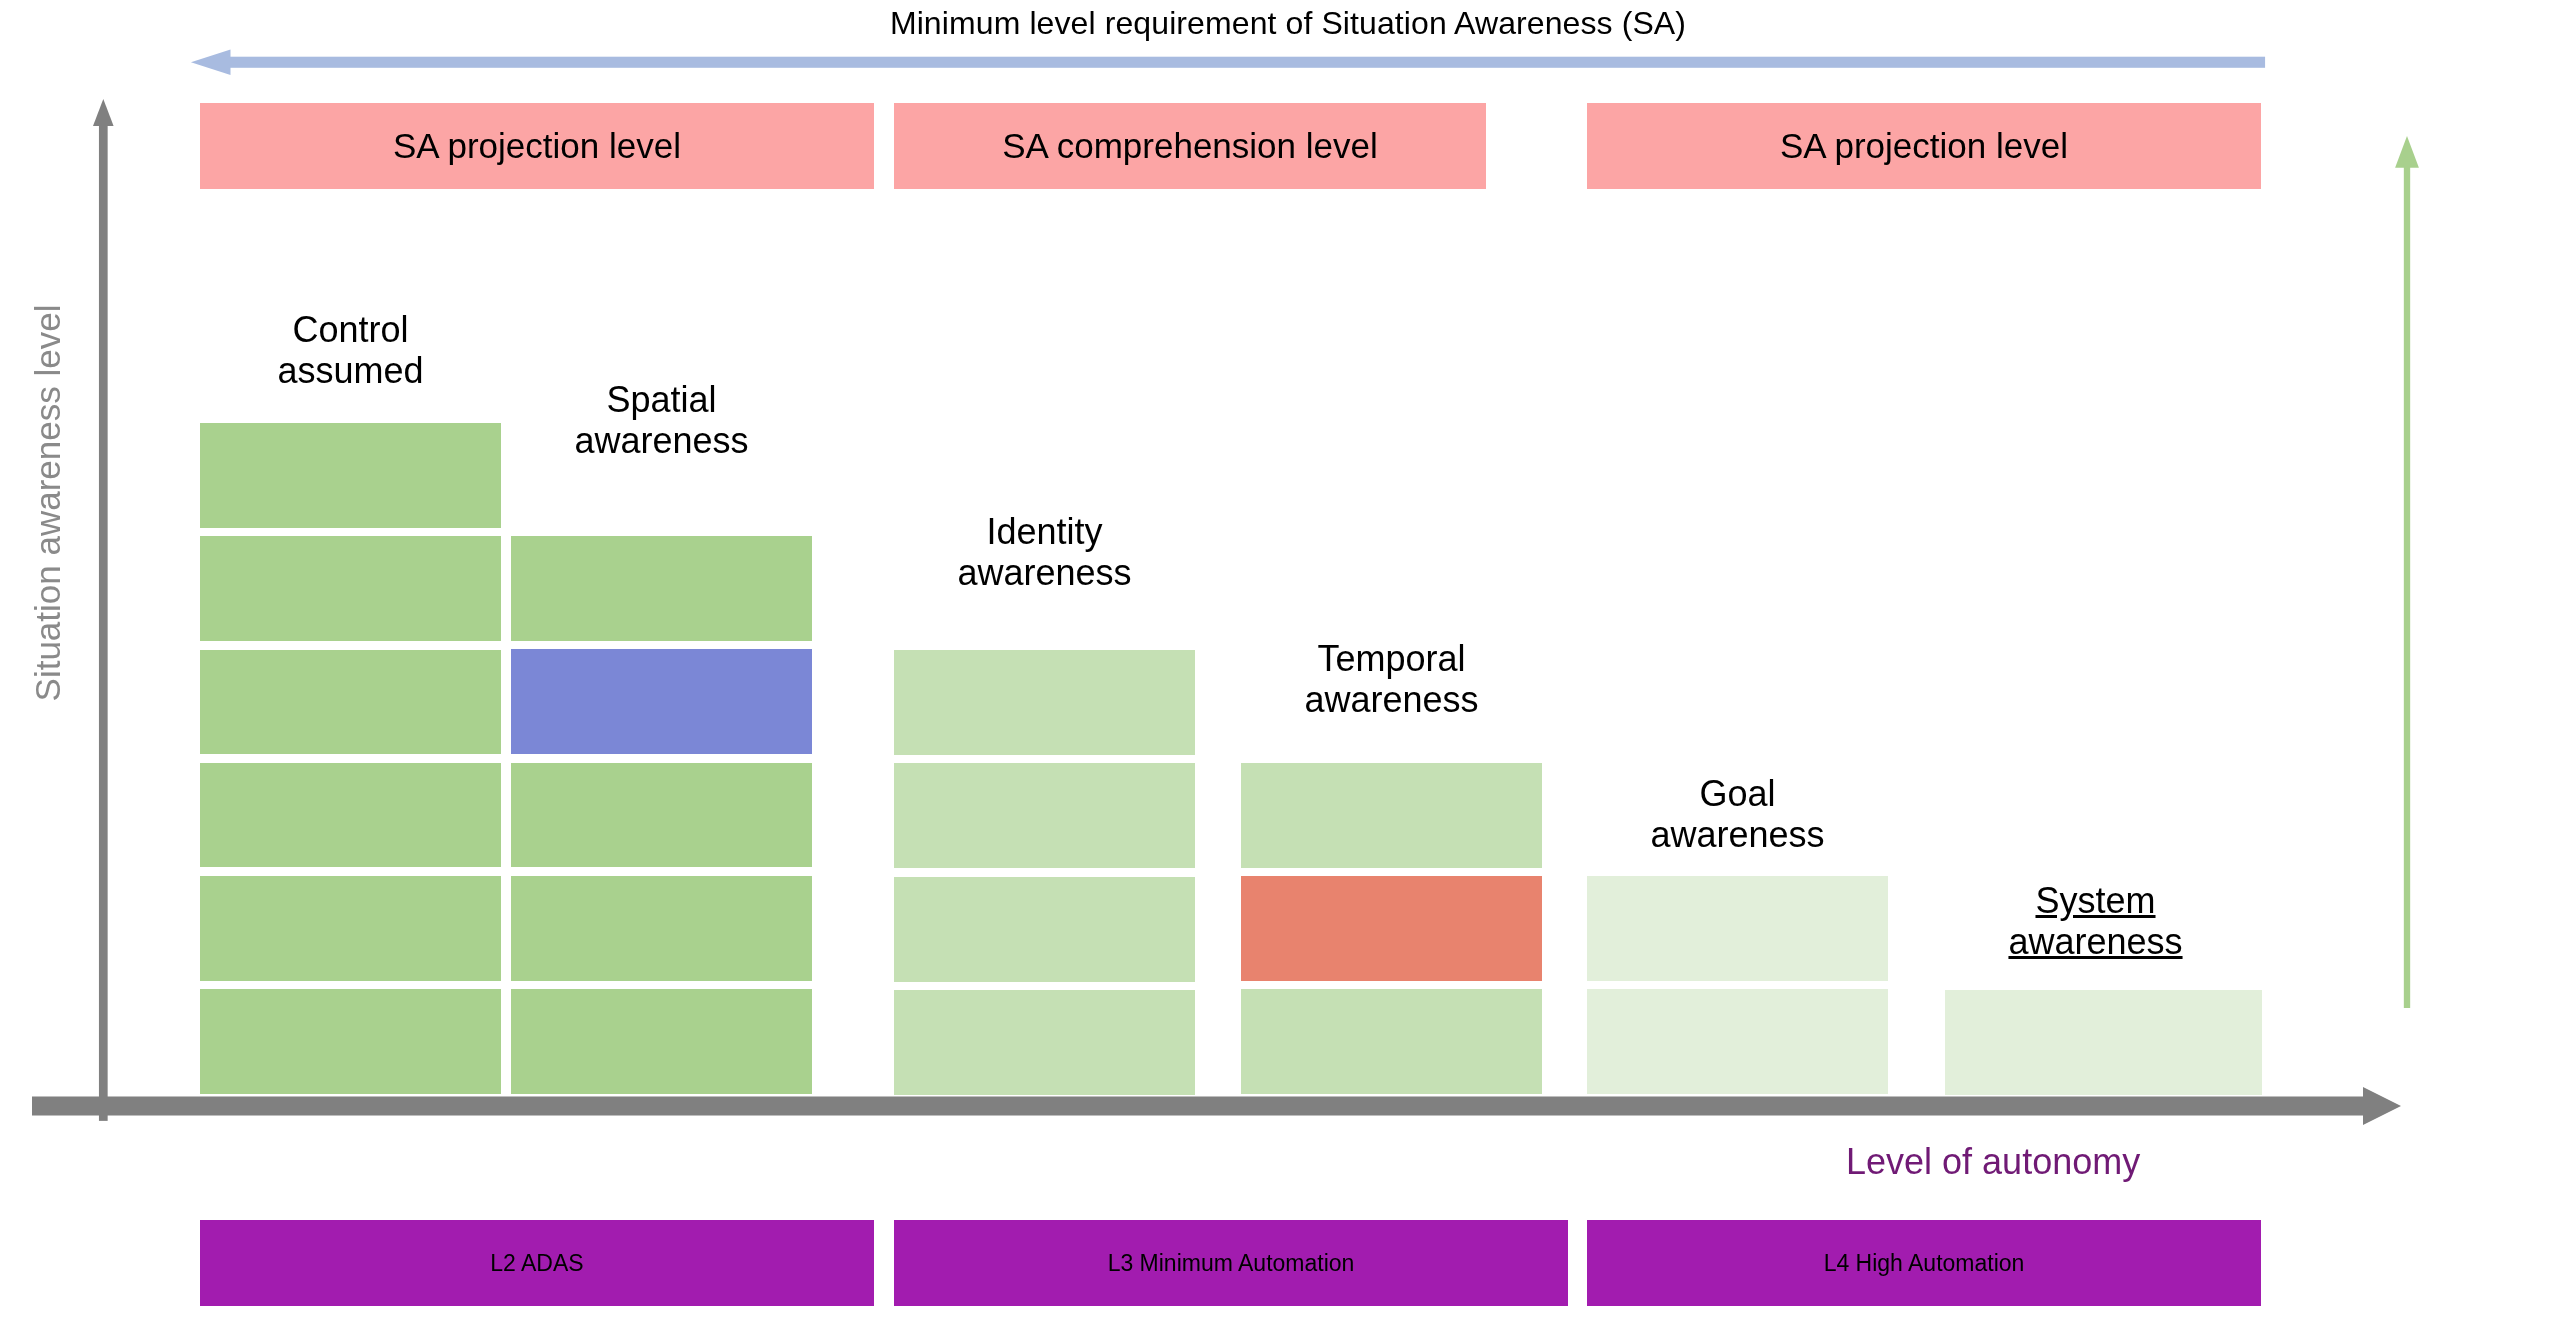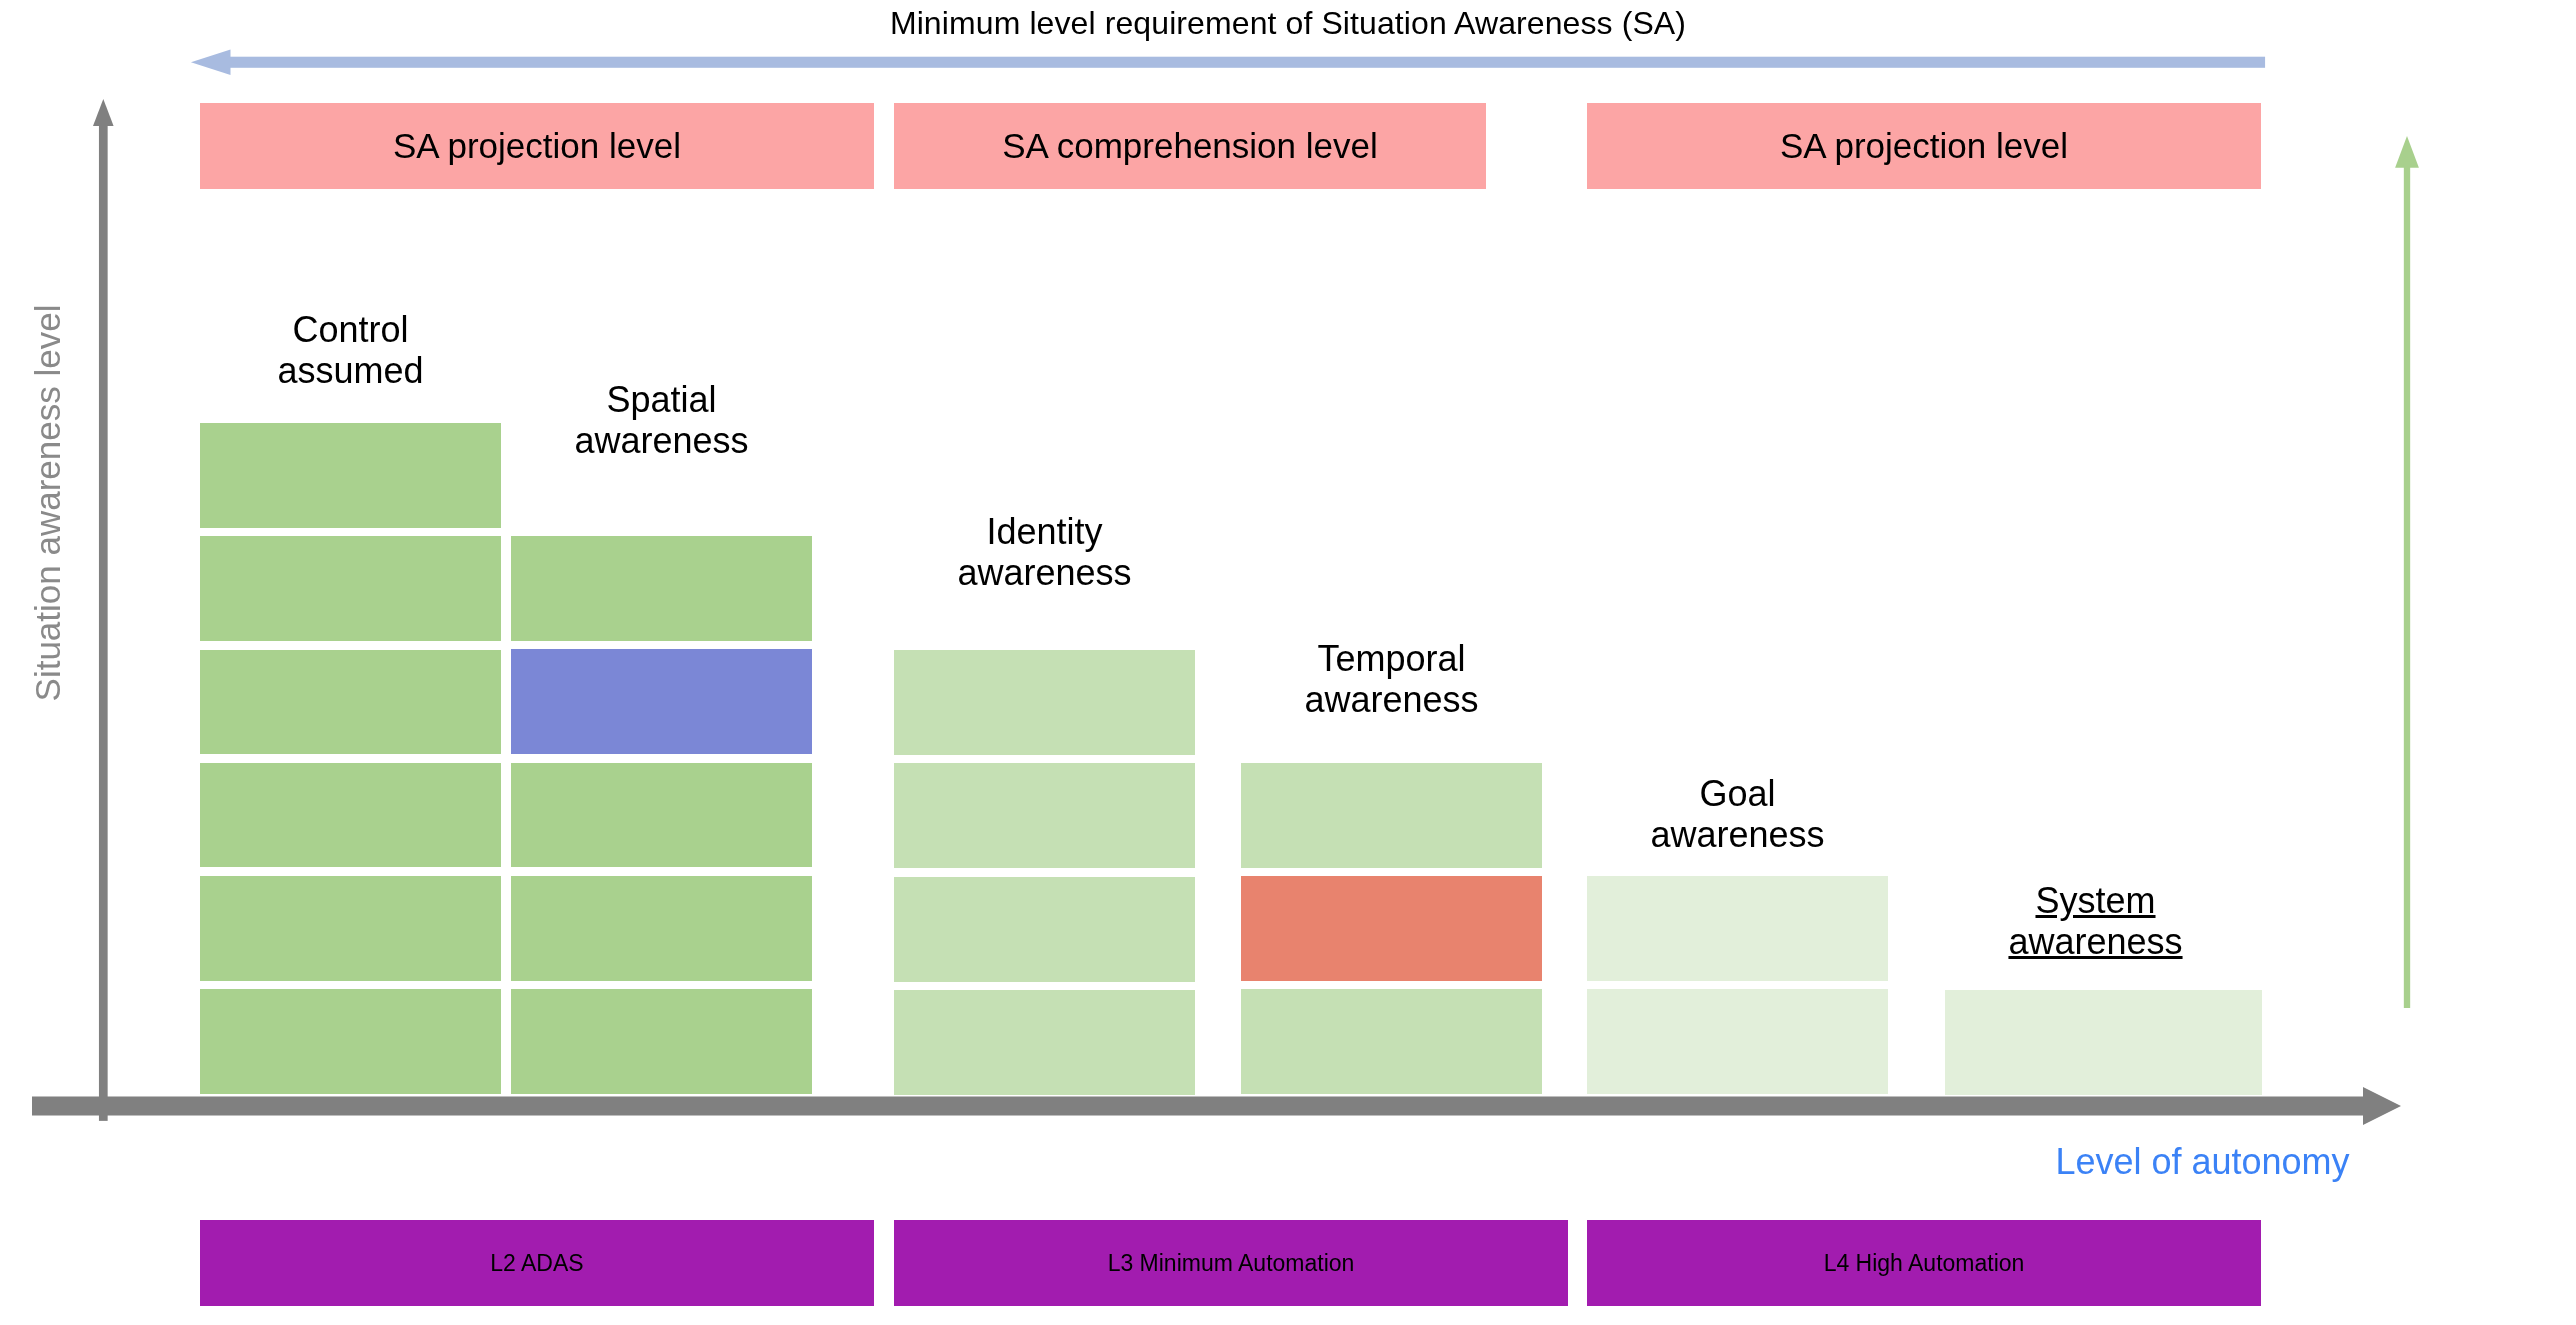--- a/index.html
+++ b/index.html
@@ -46,21 +46,21 @@
   #y-axis{left:93px;top:99px;width:20.6px;height:1022px;}
   #x-axis{left:32px;top:1082px;width:2369px;height:48px;}
 
   #y-axis-label{
     left:-206px;top:483px;width:507px;
     transform:rotate(-90deg);transform-origin:center center;
     font-size:35px;color:#8a8a8a;text-align:center;white-space:nowrap;
   }
   #x-axis-label{
     left:1846px;top:1141px;width:713px;
-    font-size:36px;color:#3b82f6;text-align:center;white-space:nowrap;
+    font-size:36px;color:#701a75;text-align:left;white-space:nowrap;
   }
 
   
   #right-arrow{left:2395px;top:136px;width:24px;height:872px;}
 
   
   .col{position:absolute;bottom:0;display:flex;flex-direction:column;}
   #plot{position:absolute;left:0;top:0;width:2576px;height:1094px;}
   .seg{width:100%;}
   .seg + .seg{margin-top:8.7px;}

